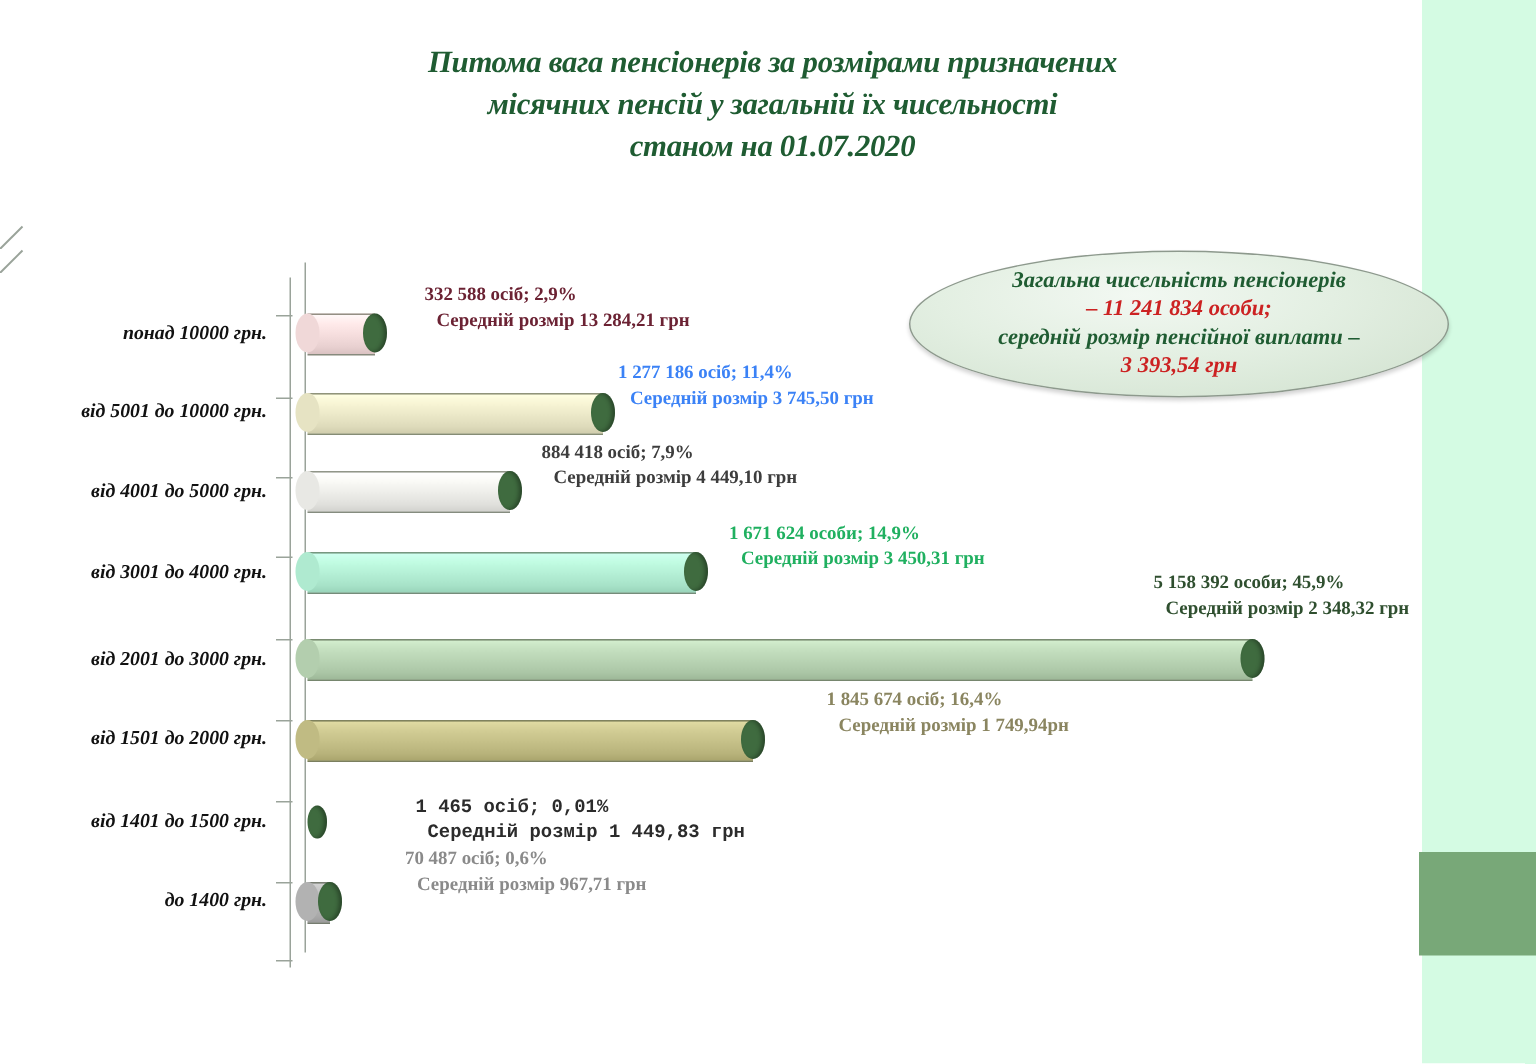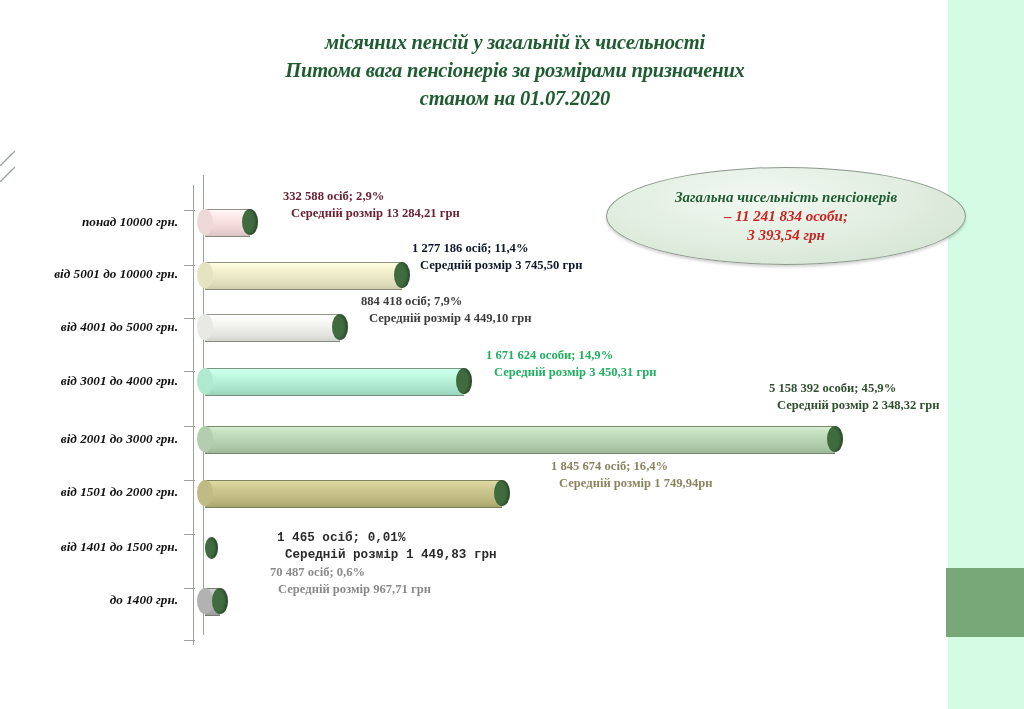--- a/index.html
+++ b/index.html
@@ -84,22 +84,22 @@
   }
   #summary .num{color:#cc2222;}
 </style>
 </head>
 <body>
 
 <div id="band-mint"></div>
 <div id="band-green"></div>
 
 <div id="title">
+  <div>Питома вага пенсіонерів за розмірами призначених</div>
   <div>місячних пенсій у загальній їх чисельності</div>
-  <div>Питома вага пенсіонерів за розмірами призначених</div>
   <div>станом на 01.07.2020</div>
 </div>
 
 <div id="plot">
   <div class="axis-line" id="axis-back"></div>
   <div class="axis-line" id="axis-front"></div>
   <div id="axis-top-diag">
     <svg width="16" height="16">
         <line x1="0" y1="16" x2="15" y2="1" stroke="#9aa39a" stroke-width="1.3"></line>
       </svg>
@@ -184,21 +184,21 @@
         <div class="body" style="background: linear-gradient(rgb(210, 210, 210) 0%, rgb(196, 196, 196) 22%, rgb(184, 184, 184) 50%, rgb(170, 170, 170) 82%, rgb(156, 156, 156) 100%);"></div>
         <div class="cap-l" style="background: rgb(178, 178, 178);"></div>
         <div class="cap-r"></div>
       </div>
     </div>
   <div id="vals">
       <div class="val-label" style="left: 283px; top: 38px; color: rgb(107, 34, 51); font-family: Liberation Serif, serif;">
         <div>332 588 осіб;  2,9%</div>
         <div style="padding-left: 8px;">Середній  розмір  13 284,21 грн</div>
       </div>
-      <div class="val-label" style="left: 412px; top: 90px; color: #0f172a;">
+      <div class="val-label" style="left: 412px; top: 90px; color: #3b82f6;">
         <div>1 277 186 осіб; 11,4%</div>
         <div style="padding-left: 8px;">Середній  розмір  3 745,50 грн</div>
       </div>
       <div class="val-label" style="left: 361px; top: 143px; color: rgb(61, 61, 61);">
         <div>884 418 осіб; 7,9%</div>
         <div style="padding-left: 8px;">Середній  розмір  4 449,10 грн</div>
       </div>
       <div class="val-label" style="left: 486px; top: 197px; color: rgb(32, 176, 96);">
         <div>1 671 624 особи;  14,9%</div>
         <div style="padding-left: 8px;">Середній  розмір  3 450,31 грн</div>
@@ -220,15 +220,16 @@
         <div style="padding-left: 8px;">Середній  розмір  967,71 грн</div>
       </div>
     </div>
 </div>
 
 <div id="summary">
   <div class="el"></div>
   <div class="txt">
     <span>Загальна чисельність пенсіонерів</span>
     <span class="num">– 11 241 834 особи;</span>
+    <span>середній розмір пенсійної виплати –</span>
     <span class="num">3 393,54 грн</span>
   </div>
 </div>
 
 </body></html>

